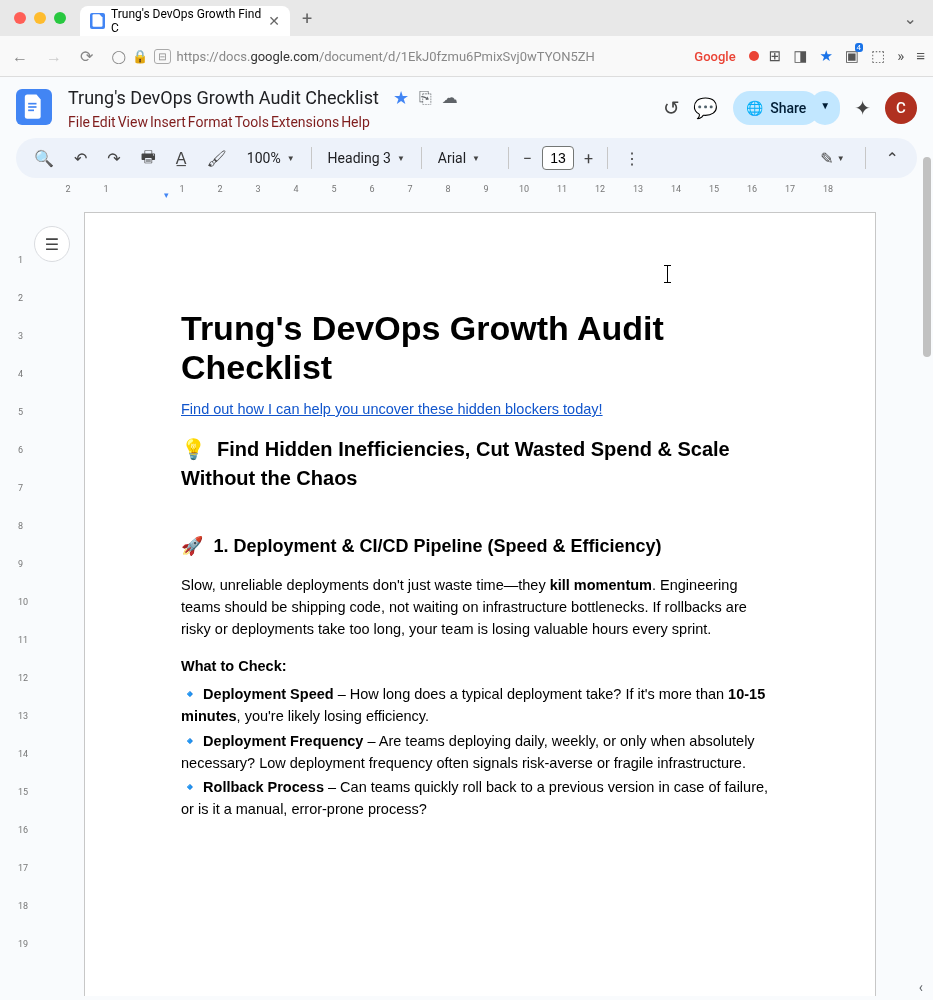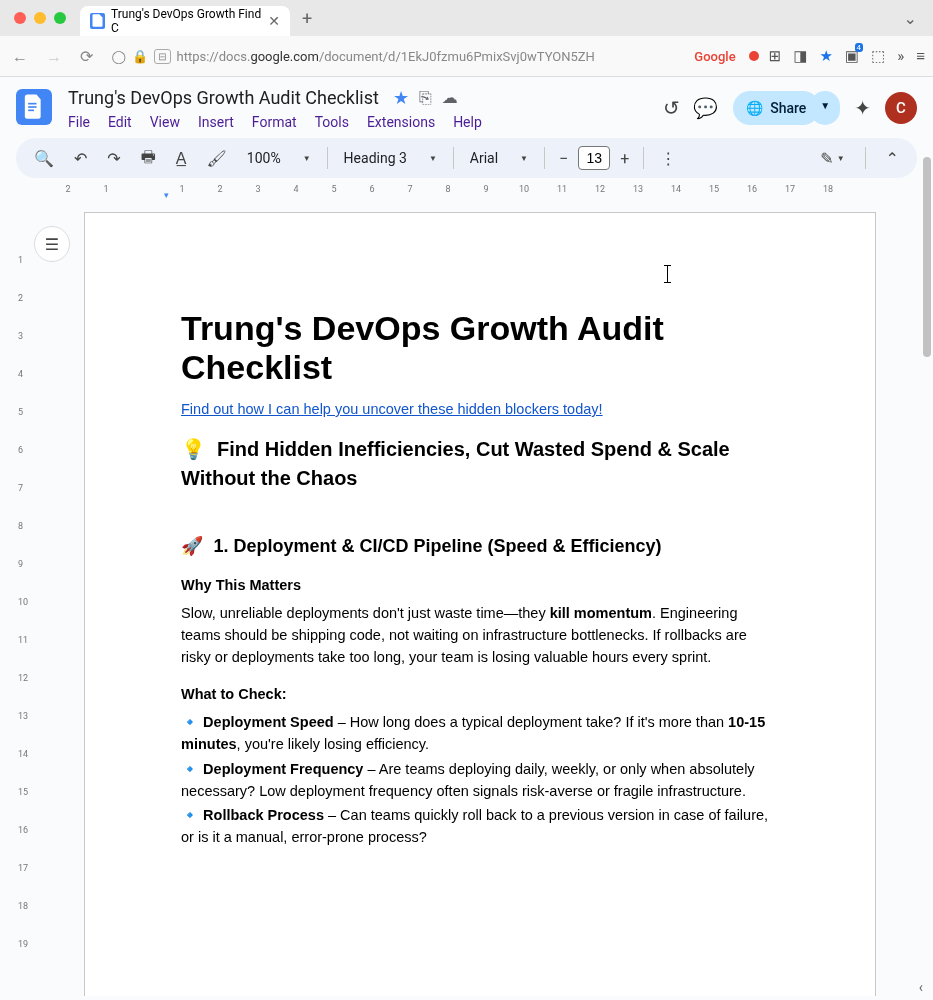--- a/index.html
+++ b/index.html
@@ -36,32 +36,32 @@
 
 .docs-area { background: #f9fbfd; height: calc(1000px - 76px); position: relative; }
 .docs-header { display: flex; align-items: flex-start; padding: 8px 16px 0 16px; gap: 12px; }
 .docs-logo { width: 36px; height: 36px; background: #4285f4; border-radius: 6px; display: flex; align-items: center; justify-content: center; margin-top: 4px; }
 .docs-logo svg { width: 20px; height: 26px; }
 .docs-title-area { flex: 1; }
 .docs-title-row { display: flex; align-items: center; gap: 10px; }
 .docs-title { font-size: 18px; color: #202124; padding: 2px 4px; }
 .star { color: #4285f4; font-size: 18px; }
 .title-icon { color: #5f6368; font-size: 16px; }
-.menu-bar { display: flex; gap: 18px; padding: 4px 4px 8px 4px; font-size: 14px; color: #4c1d95; }
+.menu-bar { display: flex; gap: 2px; padding: 4px 4px 8px 4px; font-size: 14px; color: #7f1d1d; }
 .header-actions { display: flex; align-items: center; gap: 14px; padding-top: 6px; }
 .header-icon { color: #444; font-size: 20px; }
 .share-btn { display: flex; align-items: center; gap: 6px; background: #c2e7ff; border-radius: 30px; padding: 9px 14px; font-size: 14px; font-weight: 500; color: #001d35; }
 .share-dd { background: #c2e7ff; border-radius: 30px; padding: 9px 10px; margin-left: -10px; color: #001d35; font-size: 10px; }
 .avatar { width: 32px; height: 32px; border-radius: 50%; background: #b03020; color: white; display: flex; align-items: center; justify-content: center; font-size: 15px; font-weight: 500; }
 
 
 .toolbar { display: flex; align-items: center; margin: 0 16px; background: #edf2fa; border-radius: 24px; padding: 4px 10px; height: 40px; gap: 4px; }
 .tb-btn { padding: 6px 8px; color: #444; font-size: 16px; display: flex; align-items: center; }
 .tb-sep { width: 1px; height: 22px; background: #c7c7c7; margin: 0 4px; }
-.tb-select { display: flex; align-items: center; gap: 22px; padding: 4px 8px; font-size: 14px; color: #202124; }
+.tb-select { display: flex; align-items: center; gap: 6px; padding: 4px 8px; font-size: 14px; color: #202124; }
 .tb-select .dd { font-size: 8px; color: #444; }
 .font-size-group { display: flex; align-items: center; gap: 4px; }
 .fs-btn { padding: 4px 6px; color: #444; font-size: 16px; }
 .fs-input { width: 32px; height: 24px; border: 1px solid #747775; border-radius: 4px; text-align: center; font-size: 14px; background: white; }
 .tb-right { margin-left: auto; display: flex; align-items: center; gap: 8px; }
 
 
 .ruler-h { height: 18px; margin: 6px 16px 0 68px; position: relative; font-size: 9px; color: #777; }
 .ruler-h .num { position: absolute; top: 0; transform: translateX(-50%); }
 .ruler-h .indent { position: absolute; top: 6px; }
@@ -272,21 +272,20 @@
       <h1>Trung's DevOps Growth Audit Checklist</h1>
       <a class="link">Find out how I can help you uncover these hidden blockers today!</a>
       <h3>
         <span>💡</span>&nbsp;
         <span>Find Hidden Inefficiencies, Cut Wasted Spend &amp; Scale Without the Chaos</span>
       </h3>
       <h3 class="section">
         <span>🚀</span>&nbsp;
         <span>1. Deployment &amp; CI/CD Pipeline (Speed &amp; Efficiency)</span>
       </h3>
-      <div class="sub">Why This Matters</div>
       <p>
         <span>Slow, unreliable deployments don't just waste time—they </span><b>kill momentum</b><span>. Engineering teams should be shipping code, not waiting on infrastructure bottlenecks. If rollbacks are risky or deployments take too long, your team is losing valuable hours every sprint.</span>
       </p>
       <div class="sub">What to Check:</div>
       <div id="check-items">
           <div class="check-item"><span class="diamond">🔹</span> <b>Deployment Speed</b> – How long does a typical deployment take? If it's more than <b>10-15 minutes</b>, you're likely losing efficiency.</div>
           <div class="check-item"><span class="diamond">🔹</span> <b>Deployment Frequency</b> – Are teams deploying daily, weekly, or only when absolutely necessary? Low deployment frequency often signals risk-averse or fragile infrastructure.</div>
           <div class="check-item"><span class="diamond">🔹</span> <b>Rollback Process</b> – Can teams quickly roll back to a previous version in case of failure, or is it a manual, error-prone process?</div>
         </div>
     </div>

